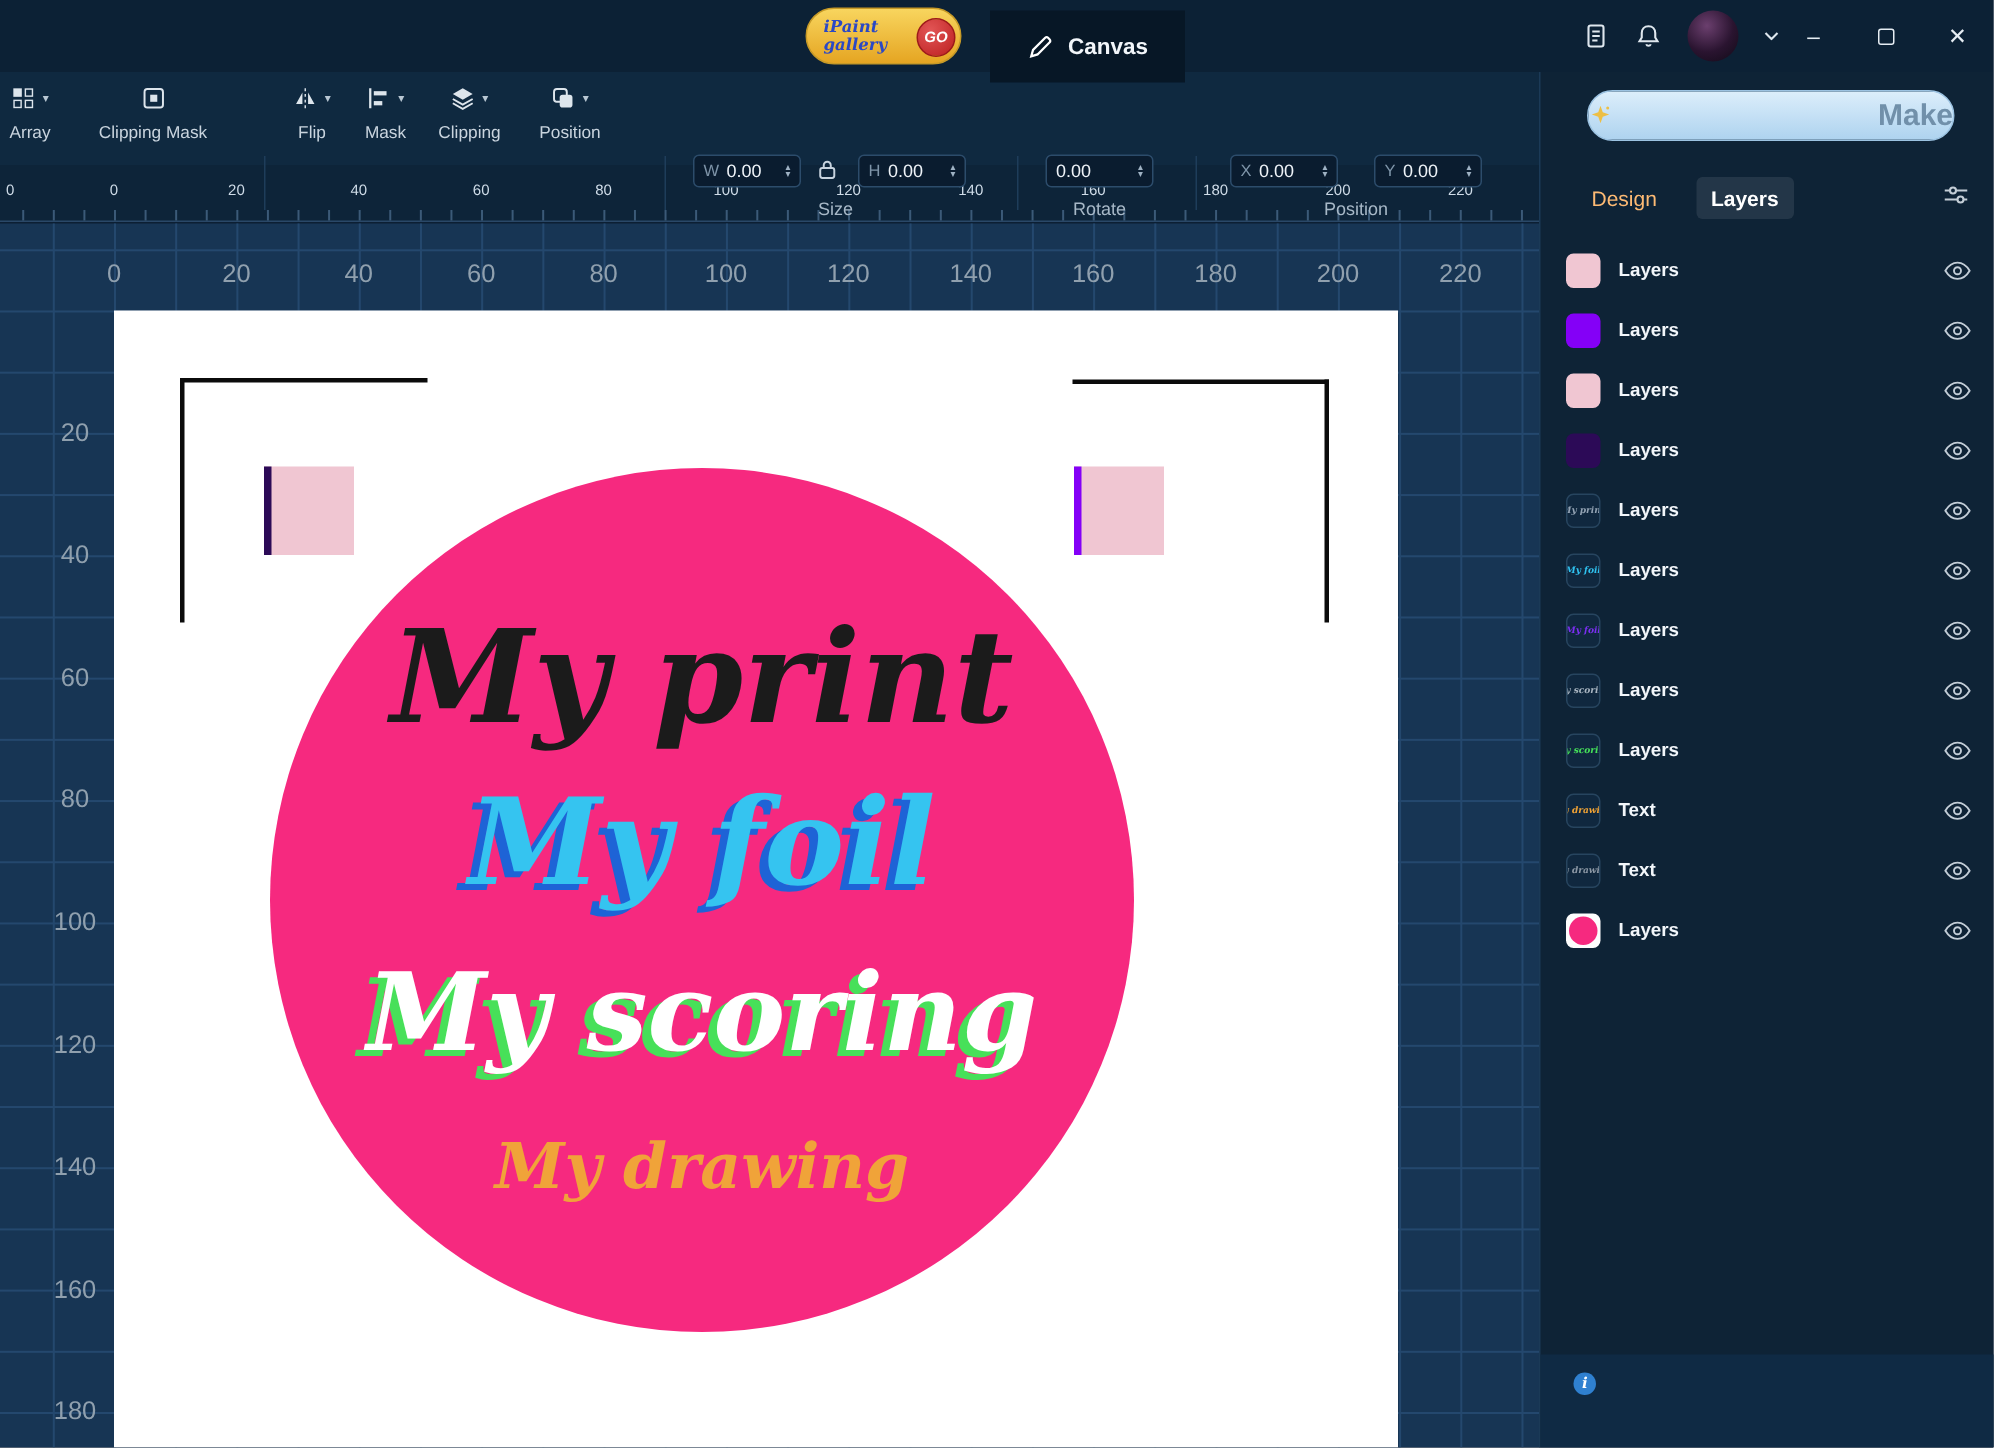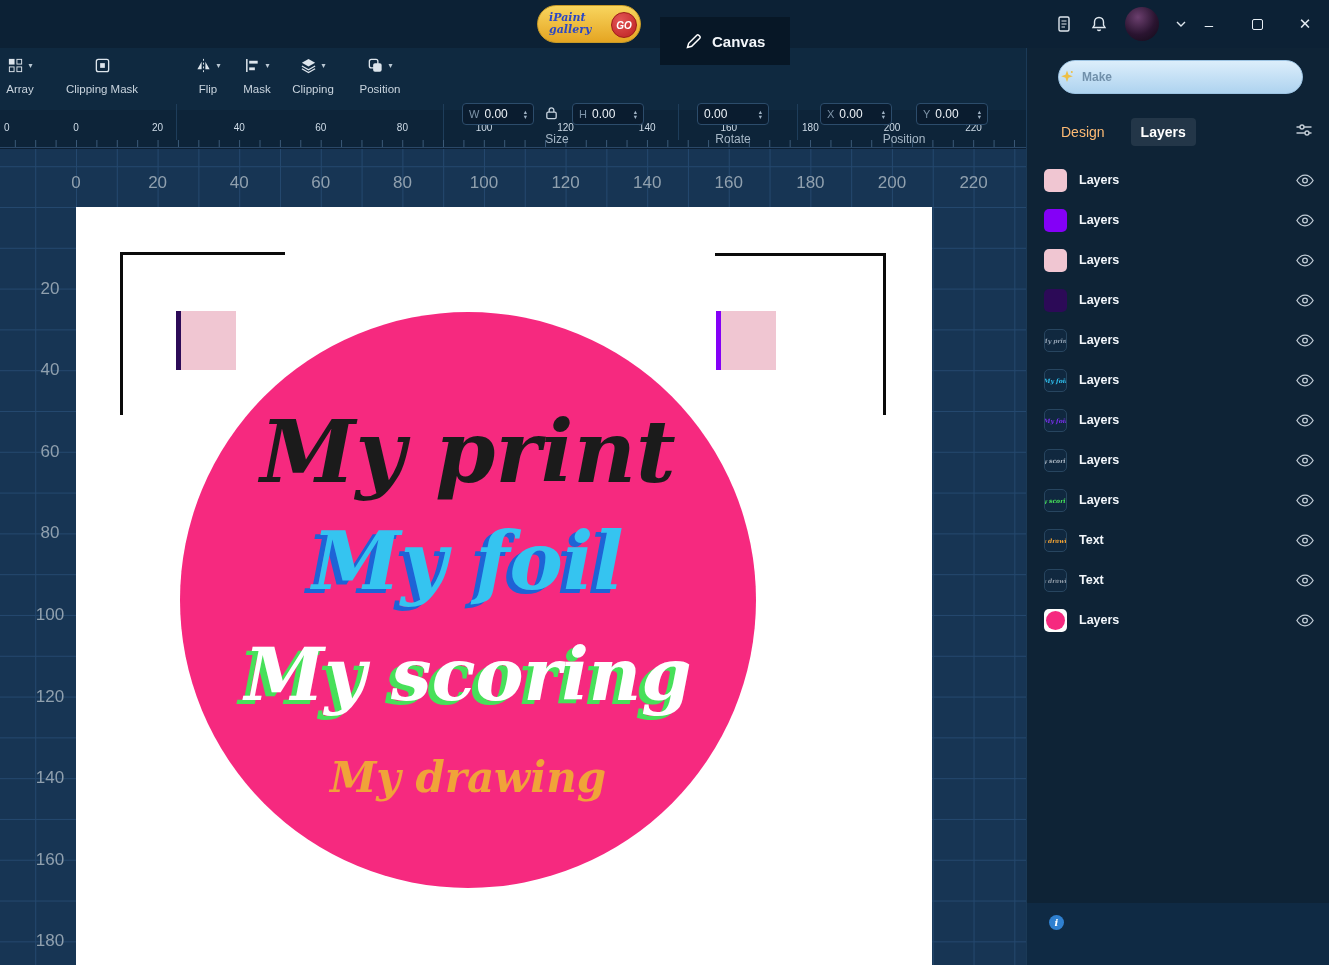--- a/index.html
+++ b/index.html
@@ -9,21 +9,21 @@
 
   
   .topbar{position:absolute;left:0;top:0;width:1329px;height:48px;background:#0c2135;z-index:30;}
   .logo-badge{position:absolute;left:537px;top:5px;width:104px;height:38px;border-radius:19px;
     background:linear-gradient(#f8d55e,#e5a522);border:1px solid #c79a27;display:flex;align-items:center;}
   .logo-text{margin-left:11px;display:flex;flex-direction:column;line-height:12px;
     font-family:"DejaVu Serif",serif;font-style:italic;font-weight:bold;font-size:11px;color:#2b48c5;}
   .logo-go{position:absolute;right:3px;top:6px;width:26px;height:26px;border-radius:50%;
     background:radial-gradient(circle at 35% 30%,#e25555,#bc2020);color:#fff;font-size:10px;font-weight:bold;
     display:flex;align-items:center;justify-content:center;border:1px solid #9d1a1a;font-style:italic;}
-  .nav-tabs{position:absolute;left:660px;top:17px;height:48px;display:flex;}
+  .nav-tabs{position:absolute;left:660px;top:7px;height:48px;display:flex;}
   .nav-tab{height:48px;display:flex;align-items:center;gap:9px;padding:0 25px;color:#f2f6fa;font-size:15px;cursor:default;}
   .nav-tab.active{background:#071726;font-weight:bold;}
   .top-icons{position:absolute;left:1055px;top:0;height:48px;display:flex;align-items:center;gap:17px;color:#dfe7ee;}
   .avatar{width:34px;height:34px;border-radius:50%;background:radial-gradient(circle at 38% 30%,#6b3f6e 0%,#2a1430 55%,#100a16 100%);}
   .win-controls{position:absolute;right:0;top:0;height:48px;display:flex;}
   .win-btn{width:48px;height:48px;display:flex;align-items:center;justify-content:center;color:#e6edf3;font-size:15px;}
   .max-box{width:11px;height:11px;border:1.3px solid #e6edf3;border-radius:2px;display:block;}
 
   
   .toolbar{position:absolute;left:0;top:48px;width:1026px;height:62px;background:#0f2940;z-index:20;}
@@ -65,21 +65,21 @@
     font-family:"DejaVu Serif",serif;font-style:italic;font-weight:bold;}
   #t-print{top:202px;font-size:86px;}
   #t-foil{top:314px;font-size:80px;}
   #t-scoring{top:432px;font-size:72px;}
   #t-drawing{top:550px;font-size:42px;font-weight:600;}
 
   
   .panel{position:absolute;left:1026px;top:48px;width:303px;height:917px;background:#0e2336;border-left:1px solid #1b3a57;z-index:25;}
   .make-btn{position:absolute;left:31px;top:12px;width:245px;height:34px;border-radius:17px;
     background:linear-gradient(#dceefb,#aed3ef);border:1px solid #9cc3e2;display:flex;align-items:center;
-    justify-content:flex-start;gap:7px;color:#7190aa;font-size:12px;font-weight:bold;}
+    justify-content:space-between;gap:7px;color:#7190aa;font-size:20px;font-weight:bold;}
   .panel-tabs{position:absolute;left:24px;top:70px;display:flex;align-items:center;gap:16px;}
   .ptab{font-size:14px;color:#fdba74;padding:6px 10px;border-radius:4px;}
   .ptab.active{color:#ffffff;font-weight:bold;background:rgba(255,255,255,0.09);}
   .filter-wrap{position:absolute;right:16px;top:75px;color:#c3cdd6;}
   .layers-list{position:absolute;left:0;top:112px;width:303px;}
   .layer-row{height:40px;display:flex;align-items:center;padding:0 16px 0 17px;}
   .layer-thumb{width:23px;height:23px;border-radius:5px;flex:none;display:flex;align-items:center;justify-content:center;overflow:hidden;}
   .thumb-dark{background:#10283f;border:1px solid #27455f;}
   .thumb-text{font-size:6px;font-style:italic;font-weight:bold;font-family:"DejaVu Serif",serif;white-space:nowrap;}
   .thumb-circle{width:19px;height:19px;border-radius:50%;display:block;}

